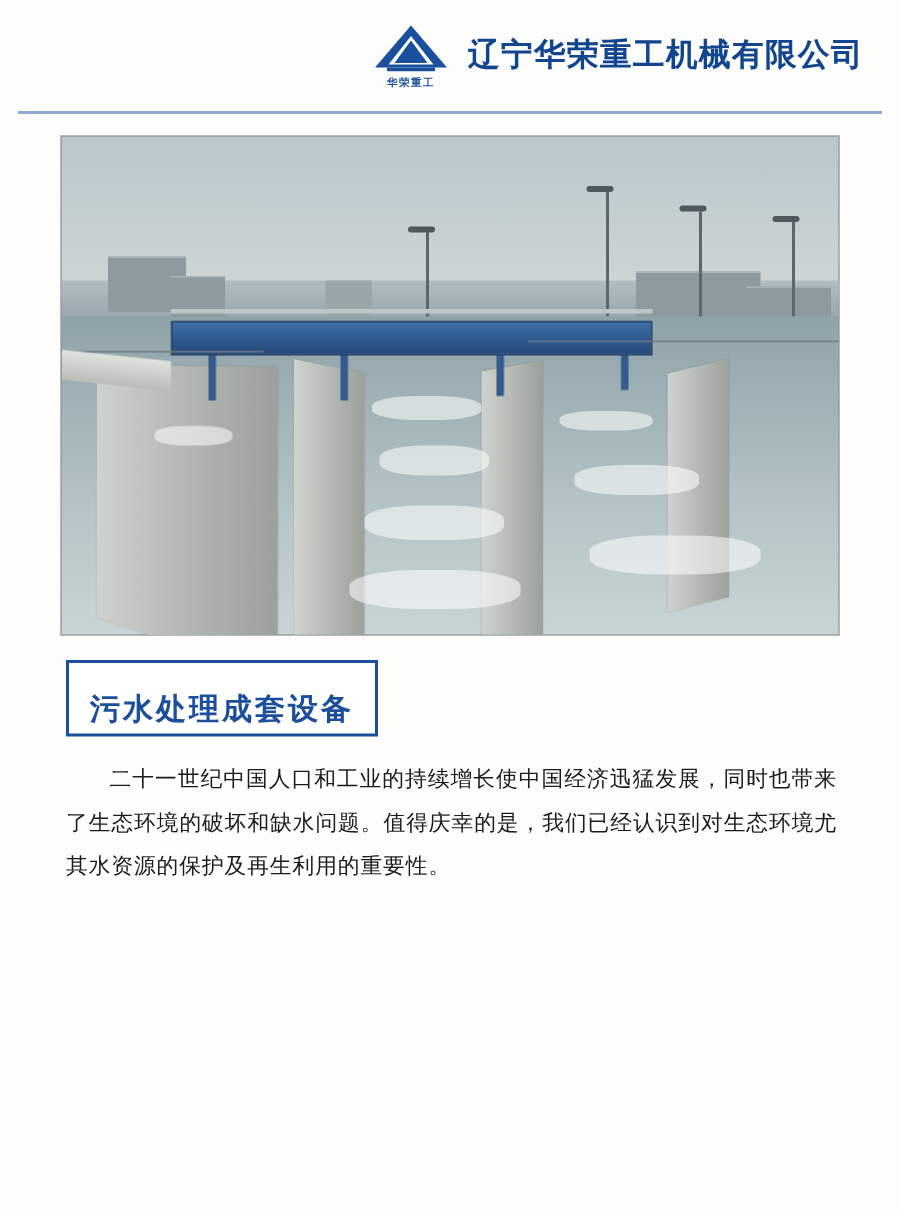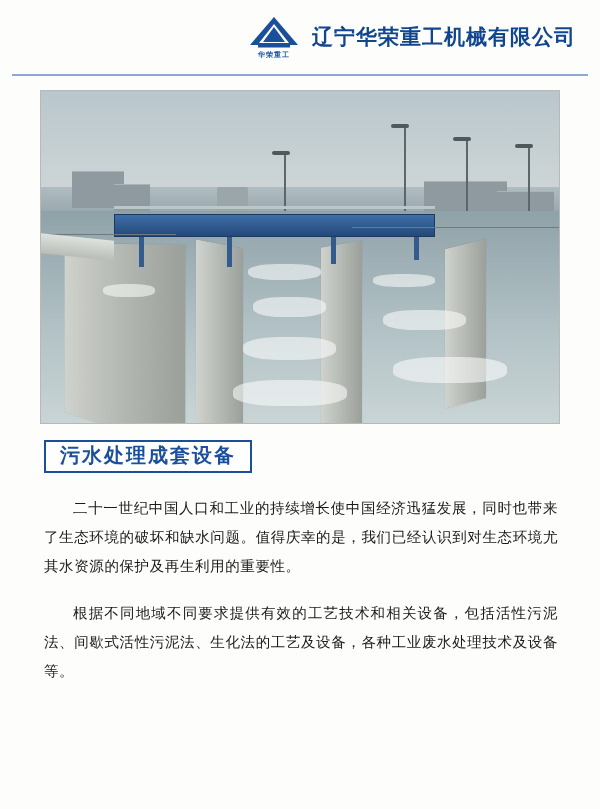--- a/index.html
+++ b/index.html
@@ -188,21 +188,21 @@
     position: absolute;
     background: #6e7a80;
     height: 1px;
   }
 
   
   .section-title {
     position: absolute;
     left: 44px;
     top: 440px;
-    padding: 3px 14px 6px 14px;
+    padding: 21px 14px 6px 14px;
     border: 2px solid #1b4f9c;
     color: #1b4f9c;
     font-size: 20px;
     font-weight: bold;
     letter-spacing: 2px;
     background: #ffffff;
     line-height: 1;
   }
 
   
@@ -211,21 +211,21 @@
     left: 44px;
     top: 494px;
     width: 514px;
   }
   .para {
     font-size: 14.5px;
     color: #1a1a1a;
     line-height: 2.0;
     text-align: justify;
     text-indent: 2em;
-    margin: 0 0 18px 0;
+    margin: 12px 0 18px 0;
     letter-spacing: 0.6px;
   }
 </style>
 </head>
 <body>
 
 <div class="page">
 
   <div class="header">
     <div class="logo-block">
@@ -292,16 +292,15 @@
       <div class="rail-thin" style="left:60%; top:41%; width:40%;"></div>
 
       <div class="walkway"></div>
     </div>
   </div>
 
   <div class="section-title">污水处理成套设备</div>
 
   <div class="body-text">
     <p class="para">二十一世纪中国人口和工业的持续增长使中国经济迅猛发展，同时也带来了生态环境的破坏和缺水问题。值得庆幸的是，我们已经认识到对生态环境尤其水资源的保护及再生利用的重要性。</p>
-    <p class="para">根据不同地域不同要求提供有效的工艺技术和相关设备，包括活性污泥法、间歇式活性污泥法、生化法的工艺及设备，各种工业废水处理技术及设备等。</p>
   </div>
 
 </div>
 
 </body></html>

